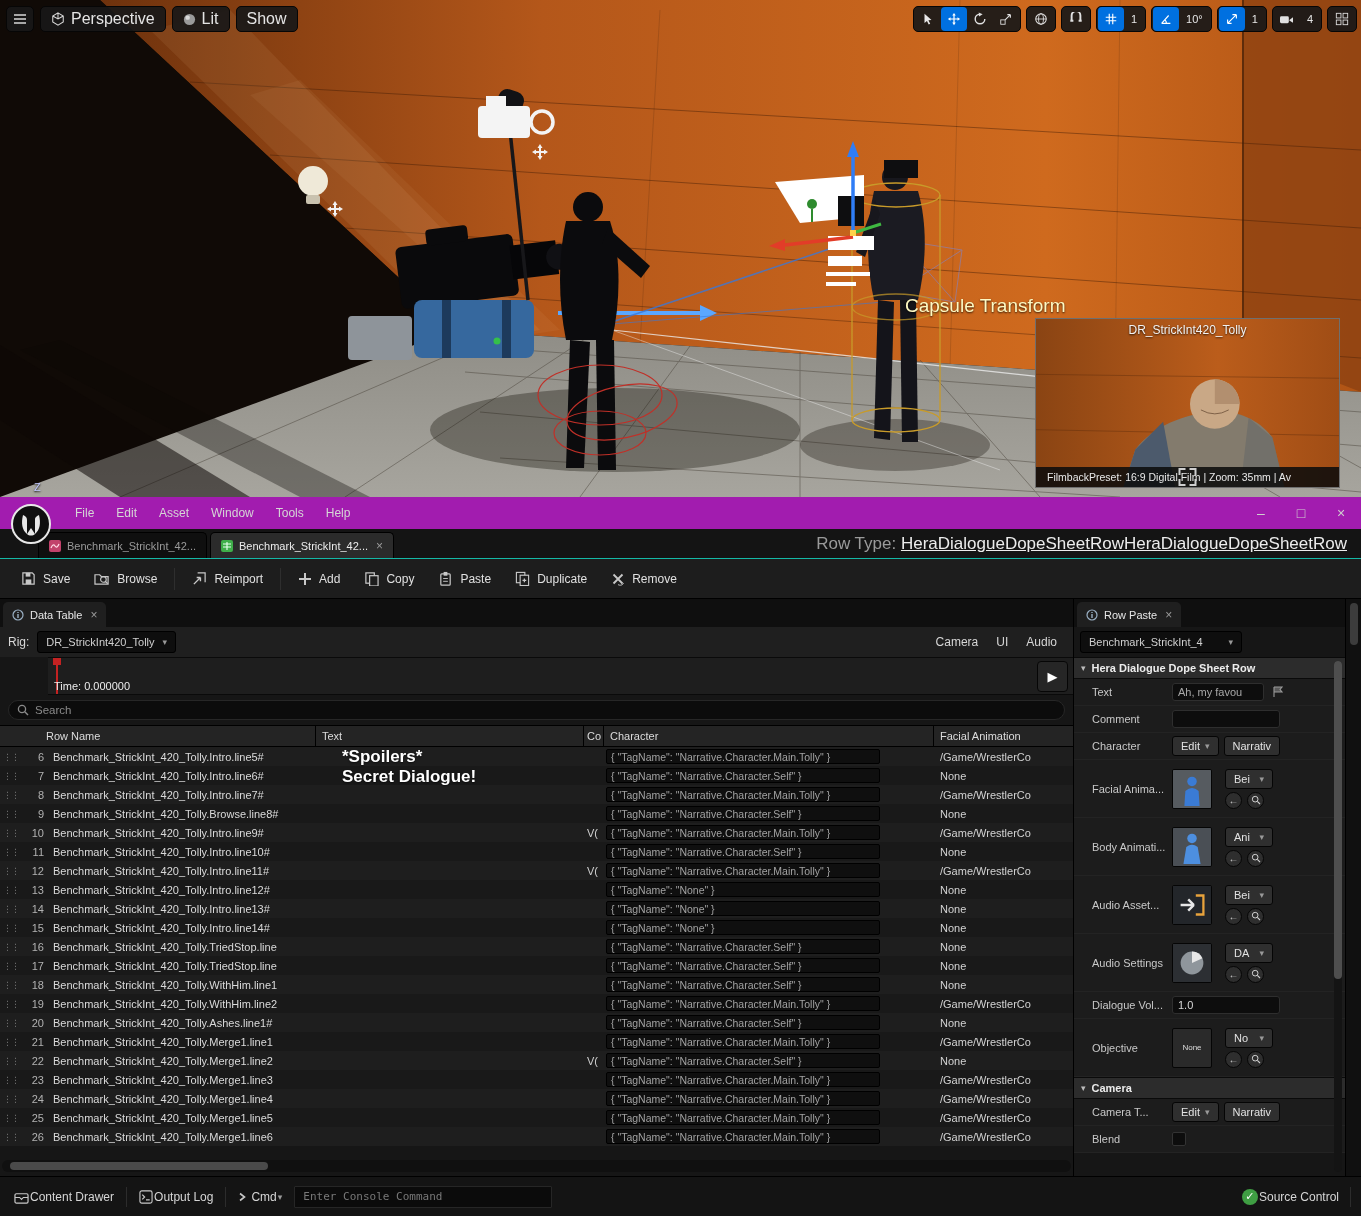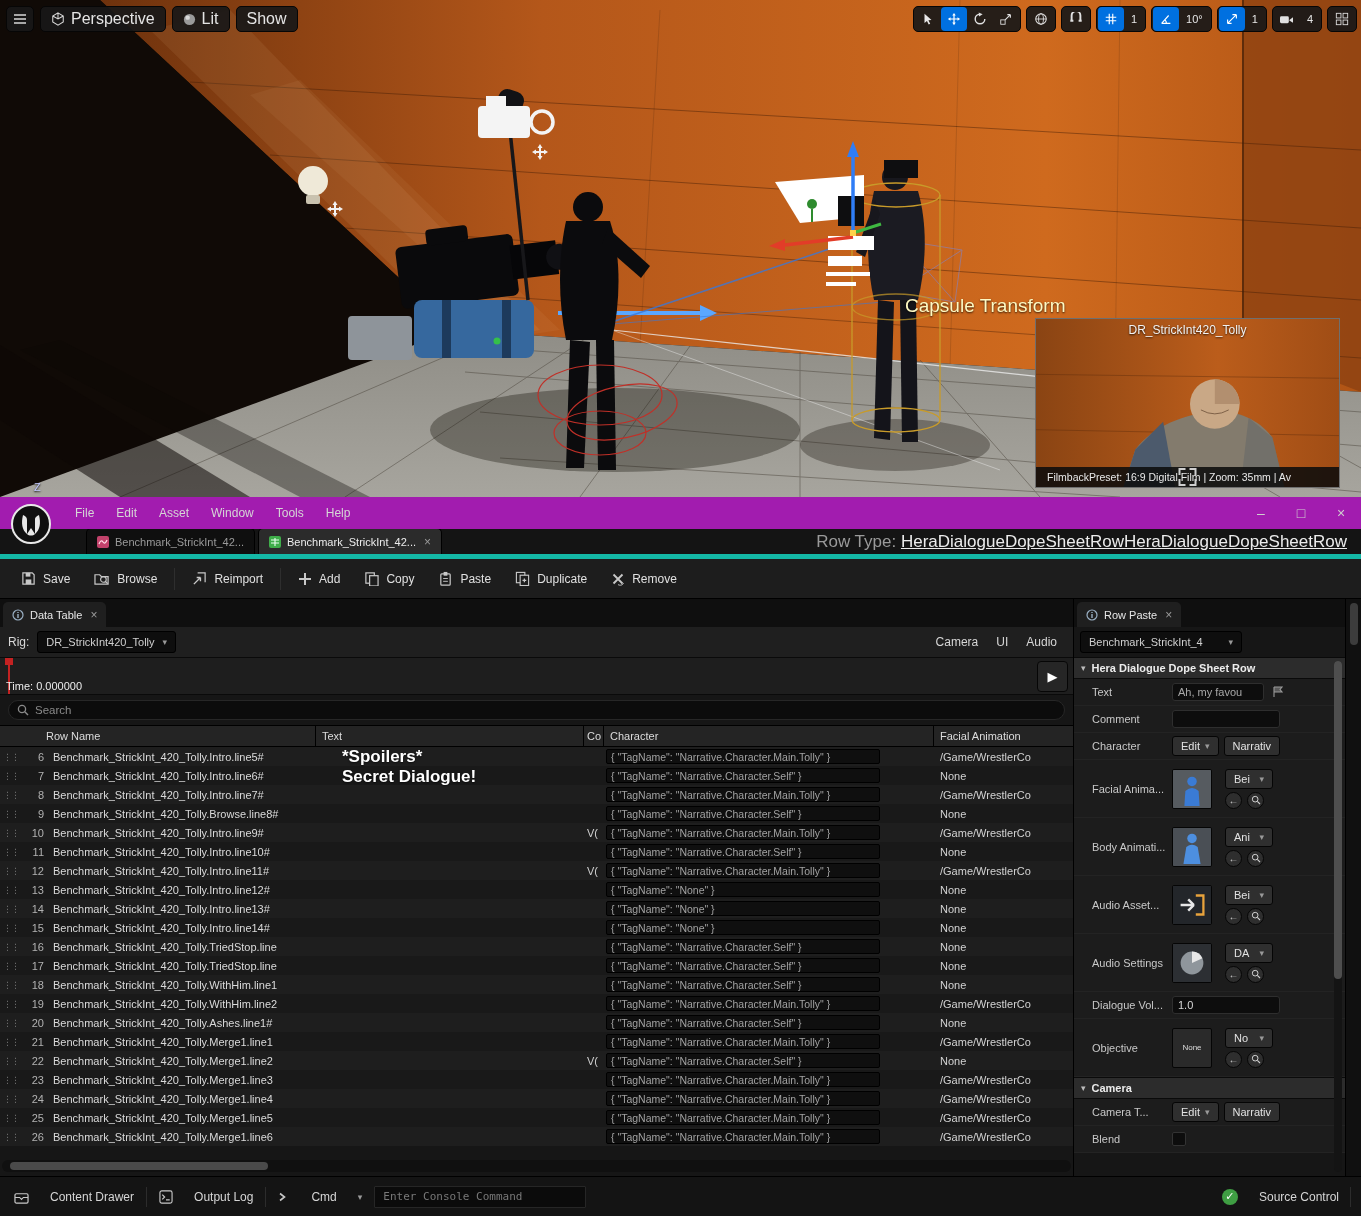--- a/index.html
+++ b/index.html
@@ -32,21 +32,21 @@
 
   
   .editor { position:absolute; top:497px; left:0; width:1361px; height:719px; background:#1a1a1a; display:flex; flex-direction:column; }
   .ue-logo { position:absolute; left:10px; top:6px; width:42px; height:42px; z-index:5; }
 
   .menubar { height:32px; background:#a21caf; display:flex; align-items:center; padding-left:64px; position:relative;gap:36px; }
   .menu-item { padding:0 11px; font-size:12px; color:#d6d6d6; cursor:pointer; }
   .win-controls { margin-left:auto; display:flex; }
   .win-btn { width:40px; height:30px; display:flex; align-items:center; justify-content:center; font-size:14px; color:#cfcfcf; cursor:pointer; }
 
-  .tabbar { height:30px; background:#141414; display:flex; align-items:flex-end; padding-left:86px; border-bottom:5px solid #14b8a6; }
+  .tabbar { height:30px; background:#141414; display:flex; align-items:flex-end; padding-left:38px; border-bottom:1px solid #14b8a6; }
   .doc-tab { height:26px; display:flex; align-items:center; gap:6px; padding:0 10px; font-size:11px; background:#0f0f0f; color:#9a9a9a; border:1px solid #000; border-bottom:none; border-radius:5px 5px 0 0; margin-right:3px; cursor:pointer; max-width:190px; }
   .doc-tab.active { background:#2b2b2b; color:#ececec; }
   .doc-tab .tab-label { white-space:nowrap; overflow:hidden; text-overflow:ellipsis; }
   .tab-close { color:#9a9a9a; font-size:12px; padding-left:2px; }
   .row-type { margin-left:auto; align-self:center; padding-right:14px; font-size:17px; color:#9a9a9a; white-space:nowrap; }
   .row-type .rt-link { color:#ececec; text-decoration:underline; cursor:pointer; }
 
   .asset-toolbar { height:40px; background:#1d1d1d; display:flex; align-items:center; gap:2px; padding:0 10px; border-bottom:1px solid #000; }
   .tool-btn { display:flex; align-items:center; gap:7px; padding:0 11px; height:30px; font-size:12px; color:#e0e0e0; cursor:pointer; border-radius:4px; }
   .tb-sep { width:1px; height:22px; background:#2e2e2e; margin:0 4px; }
@@ -60,21 +60,21 @@
   .panel-tabs { height:28px; background:#0f0f0f; display:flex; align-items:flex-end; padding-left:3px; }
   .ptab { height:25px; background:#1f1f1f; display:flex; align-items:center; gap:6px; padding:0 9px; font-size:11px; color:#e6e6e6; border-radius:5px 5px 0 0; cursor:pointer; }
 
   .rig-row { height:30px; background:#1f1f1f; display:flex; align-items:center; gap:8px; padding:0 8px; }
   .rig-label { font-size:12px; color:#d8d8d8; }
   .dropdown { background:#0e0e0e; border:1px solid #000; border-radius:3px; height:22px; display:flex; align-items:center; gap:8px; padding:0 8px; font-size:11px; color:#d0d0d0; cursor:pointer; }
   .dd-chev { font-size:9px; color:#9a9a9a; }
   .view-btns { margin-left:auto; display:flex; gap:18px; padding-right:8px; }
   .view-btn { font-size:12px; color:#d6d6d6; cursor:pointer; }
 
-  .timeline { height:38px; background:#1e1e1e; border-top:1px solid #0a0a0a; border-bottom:1px solid #0a0a0a; position:relative; }
+  .timeline { height:38px; background:#1e1e1e; border-top:1px solid #0a0a0a; border-bottom:1px solid #0a0a0a; position:relative;margin-left:48px; }
   .playhead { position:absolute; left:8px; top:0; width:2px; height:100%; background:#c32222; }
   .playhead::before { content:""; position:absolute; top:0; left:-3px; width:8px; height:7px; background:#c32222; }
   .time-label { position:absolute; left:6px; bottom:2px; font-size:11px; color:#ececec; }
   .play-btn { position:absolute; right:5px; top:3px; width:31px; height:31px; background:#262626; border:1px solid #060606; border-radius:4px; display:flex; align-items:center; justify-content:center; color:#fff; font-size:13px; cursor:pointer; }
 
   .searchbar { height:20px; margin:5px 8px 5px 8px; background:#0c0c0c; border:1px solid #272727; border-radius:10px; display:flex; align-items:center; gap:6px; padding:0 8px; }
   .search-ph { font-size:11.5px; color:#8a8a8a; }
 
   .table-wrap { flex:1; position:relative; overflow:hidden; }
   .thead { display:flex; height:22px; background:#242424; border-top:1px solid #000; border-bottom:1px solid #000; }
@@ -122,23 +122,23 @@
   .thumb-none { display:flex; align-items:center; justify-content:center; font-size:8px; color:#dcdcdc; background:#2a2a2a; }
   .asset-right { display:flex; flex-direction:column; gap:3px; margin-left:8px; }
   .asset-icons { display:flex; gap:5px; }
   .mini-icon { width:17px; height:17px; border-radius:9px; background:#2e2e2e; border:1px solid #050505; color:#cfcfcf; font-size:10px; display:flex; align-items:center; justify-content:center; cursor:pointer; }
   .checkbox { width:14px; height:14px; background:#0d0d0d; border:1px solid #333; border-radius:2px; cursor:pointer; }
   .re-scroll { position:absolute; right:3px; top:62px; bottom:4px; width:8px; background:#141414; border-radius:4px; }
   .re-thumb { position:absolute; top:0; left:0; width:8px; height:318px; background:#4e4e4e; border-radius:4px; }
 
   
   .statusbar { height:40px; background:#141414; border-top:1px solid #000; display:flex; align-items:center; gap:8px; padding:0 10px; }
-  .sb-btn { display:flex; align-items:center; gap:21px; font-size:12px; color:#d6d6d6; cursor:pointer; padding:0 4px; height:28px; }
+  .sb-btn { display:flex; align-items:center; gap:1px; font-size:12px; color:#d6d6d6; cursor:pointer; padding:0 4px; height:28px; }
   .sb-sep { width:1px; height:20px; background:#2c2c2c; }
-  .console-input { width:212px; height:22px; background:#0b0b0b; border:1px solid #262626; border-radius:1px; display:flex; align-items:center; padding:0 8px; font-family:"DejaVu Sans Mono",monospace; font-size:11px; color:#787878; }
+  .console-input { width:258px; height:22px; background:#0b0b0b; border:1px solid #262626; border-radius:1px; display:flex; align-items:center; padding:0 8px; font-family:"DejaVu Sans Mono",monospace; font-size:11px; color:#787878; }
   .sb-right { margin-left:auto; display:flex; align-items:center; gap:7px; }
   .sc-check { width:16px; height:16px; border-radius:8px; background:#3f9e43; color:#fff; font-size:11px; display:flex; align-items:center; justify-content:center; }
 </style>
 </head>
 <body>
 
 <div class="stage">
 
   <div class="viewport">
     <svg class="scene" viewBox="0 0 1361 497" preserveAspectRatio="none">

